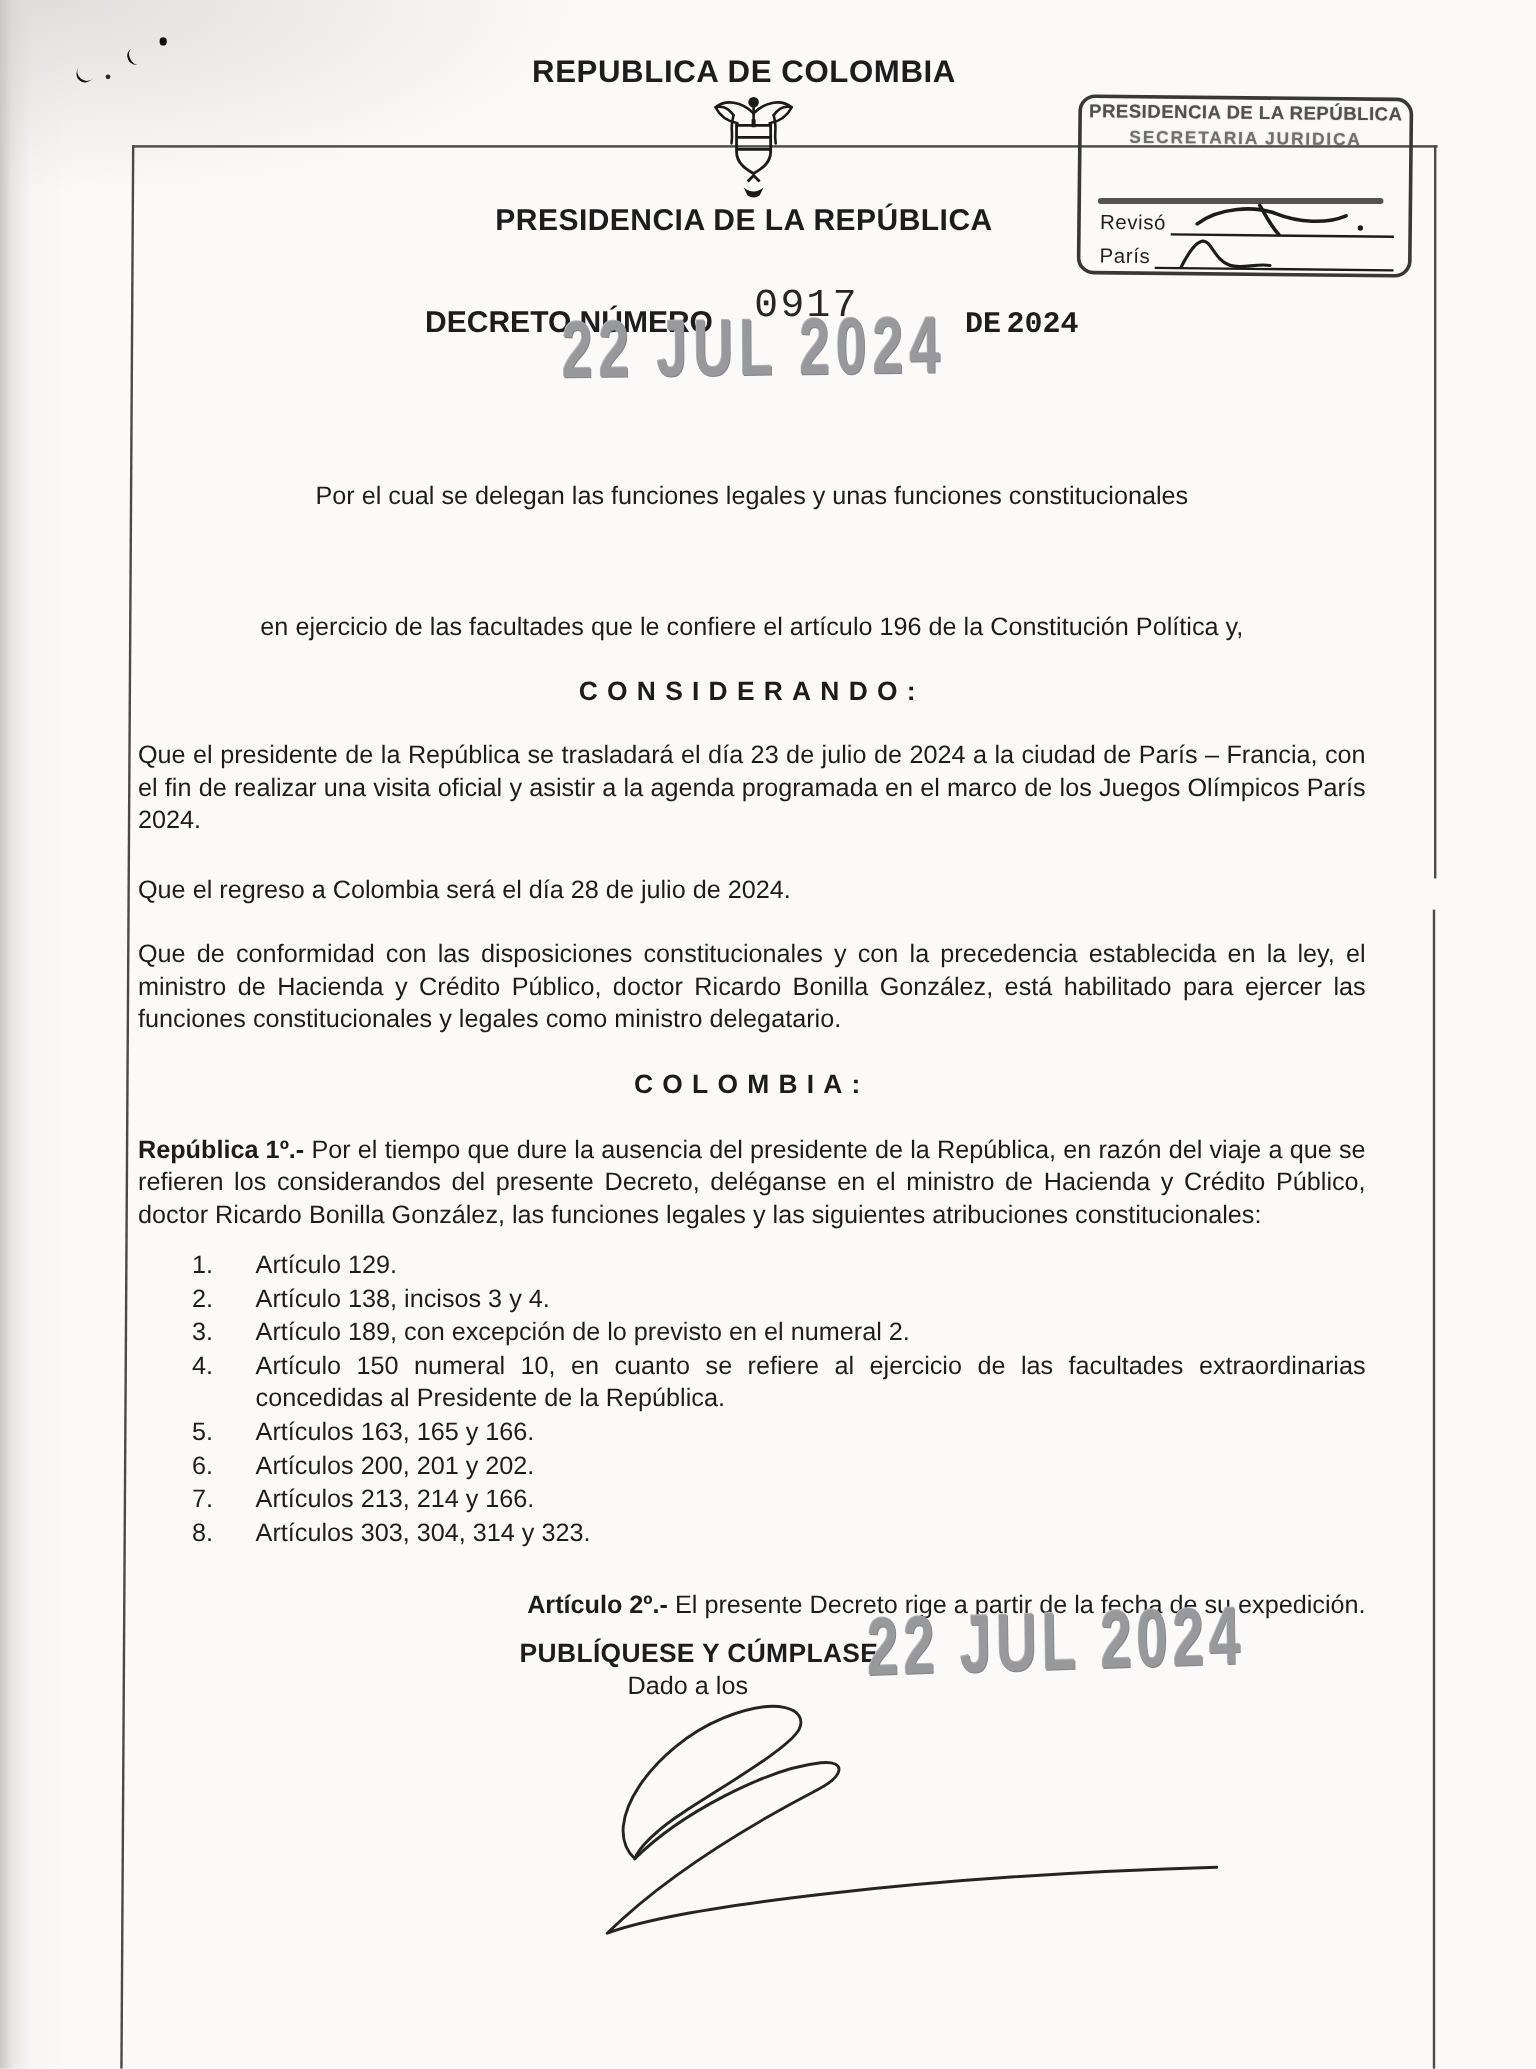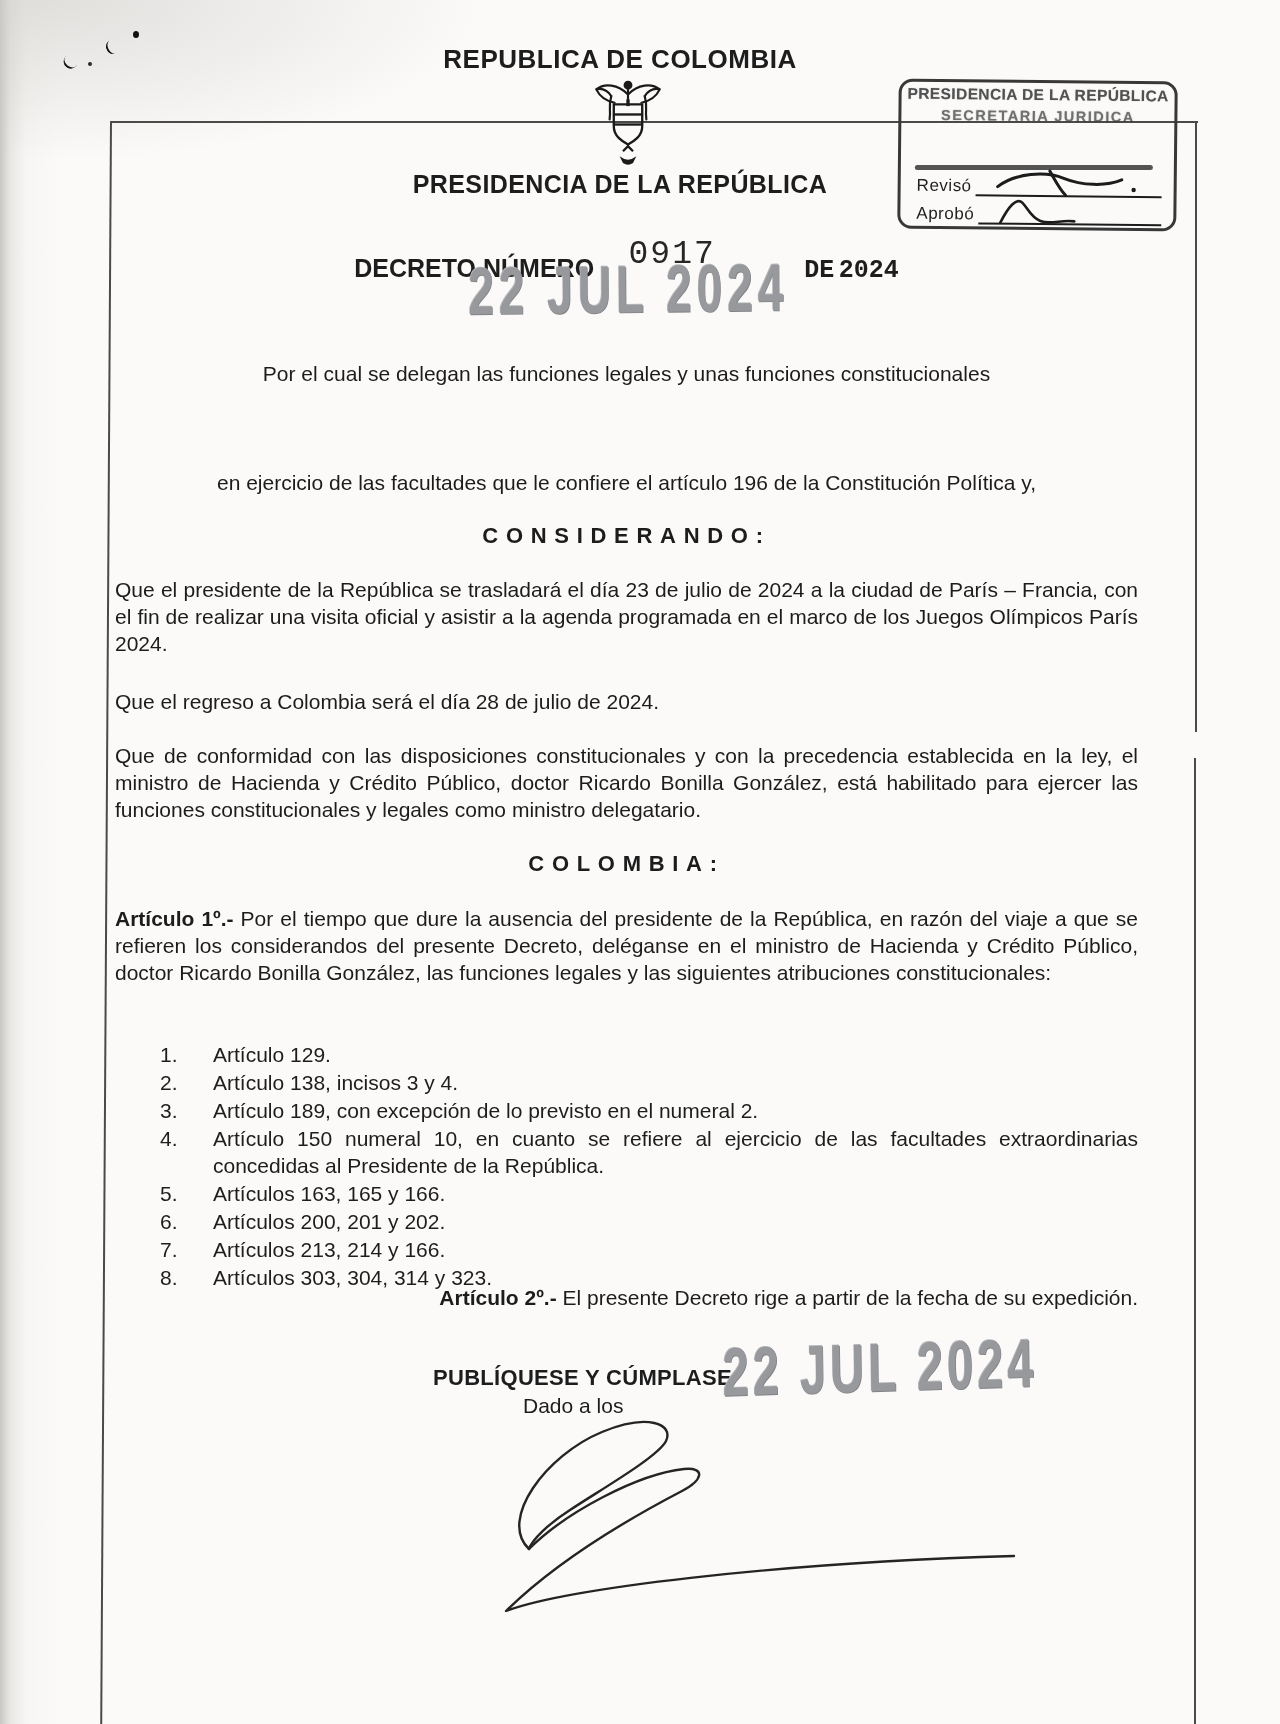--- a/index.html
+++ b/index.html
@@ -64,21 +64,21 @@
 
   
   .datestamp{position:absolute;font-weight:bold;color:#97999c;white-space:nowrap;
     text-shadow:.6px .6px 0 #818386,-.6px -.6px 0 #b5b7ba;}
   .datestamp-1{left:468px;top:252px;font-size:46px;letter-spacing:5px;
     transform:scaleY(1.45) rotate(-.5deg);transform-origin:left top;}
   .datestamp-2{left:722px;top:1332px;font-size:47px;letter-spacing:4px;
     transform:scaleY(1.45) rotate(-1.2deg);transform-origin:left top;}
 
   
-  .tx{position:absolute;left:115px;width:1023px;font-size:21px;line-height:27px;color:#1c1c1c;}
+  .tx{position:absolute;left:115px;width:1023px;font-size:21px;line-height:27px;color:#1c1c1c;margin-top:40px;}
   .center{text-align:center;}
   .justify{text-align:justify;}
   .b{font-weight:bold;}
   .heading-sp{font-weight:bold;letter-spacing:.35em;font-size:22px;}
   .subject{top:360px;}
   .issuer{top:414px;font-size:22px;font-weight:bold;}
   .powers{top:469px;text-align:center;}
   .h-considerando{top:522px;}
   .p1{top:576px;}
   .p2{top:688px;}
@@ -149,21 +149,21 @@
         <svg class="scribble" width="150" height="30" viewBox="0 0 150 30">
           <g fill="none" stroke="#1c1c1c" stroke-width="3" stroke-linecap="round">
             <path d="M4 18 C22 4 52 2 70 9 C88 16 112 17 128 10"></path>
             <path d="M56 2 C62 12 66 20 72 26"></path>
             <circle cx="140" cy="20" r="2.2" fill="#1c1c1c" stroke="none"></circle>
           </g>
         </svg>
       </span>
     </div>
     <div class="stamp-row row-aprobo">
-      <span class="lab">Aprobó</span>
+      <span class="lab">París</span>
       <span class="line">
         <svg class="scribble" width="90" height="32" viewBox="0 0 90 32">
           <path d="M4 28 C12 12 20 2 26 8 C32 14 34 22 44 26 C54 30 66 24 78 26" fill="none" stroke="#1c1c1c" stroke-width="2.6" stroke-linecap="round"></path>
         </svg>
       </span>
     </div>
   </div>
 
   <div class="decree-line">
     <span class="lab">DECRETO NÚMERO</span>
@@ -183,21 +183,21 @@
 
   <div class="tx justify p1">Que el presidente de la República se trasladará el día 23 de julio de 2024 a la ciudad de París – Francia, con el fin de realizar una visita oficial y asistir a la agenda programada en el marco de los Juegos Olímpicos París 2024.</div>
   <div class="tx p2">Que el regreso a Colombia será el día 28 de julio de 2024.</div>
   <div class="tx justify p3">Que de conformidad con las disposiciones constitucionales y con la precedencia establecida en la ley, el ministro de Hacienda y Crédito Público, doctor Ricardo Bonilla González, está habilitado para ejercer las funciones constitucionales y legales como ministro delegatario.</div>
 
   <div class="tx center h-decreta">
     <span class="heading-sp">COLOMBIA:</span>
   </div>
 
   <div class="tx justify art1">
-    <span class="b">Artículo 1º.-</span><span> Por el tiempo que dure la ausencia del presidente de la República, en razón del viaje a que se refieren los considerandos del presente Decreto, deléganse en el ministro de Hacienda y Crédito Público, doctor Ricardo Bonilla González, las funciones legales y las siguientes atribuciones constitucionales:</span>
+    <span class="b">República 1º.-</span><span> Por el tiempo que dure la ausencia del presidente de la República, en razón del viaje a que se refieren los considerandos del presente Decreto, deléganse en el ministro de Hacienda y Crédito Público, doctor Ricardo Bonilla González, las funciones legales y las siguientes atribuciones constitucionales:</span>
   </div>
 
   <div class="dlist">
     <div class="li"><span class="num">1.</span><span>Artículo 129.</span></div>
     <div class="li"><span class="num">2.</span><span>Artículo 138, incisos 3 y 4.</span></div>
     <div class="li"><span class="num">3.</span><span>Artículo 189, con excepción de lo previsto en el numeral 2.</span></div>
     <div class="li"><span class="num">4.</span><span>Artículo 150 numeral 10, en cuanto se refiere al ejercicio de las facultades extraordinarias concedidas al Presidente de la República.</span></div>
     <div class="li"><span class="num">5.</span><span>Artículos 163, 165 y 166.</span></div>
     <div class="li"><span class="num">6.</span><span>Artículos 200, 201 y 202.</span></div>
     <div class="li"><span class="num">7.</span><span>Artículos 213, 214 y 166.</span></div>

